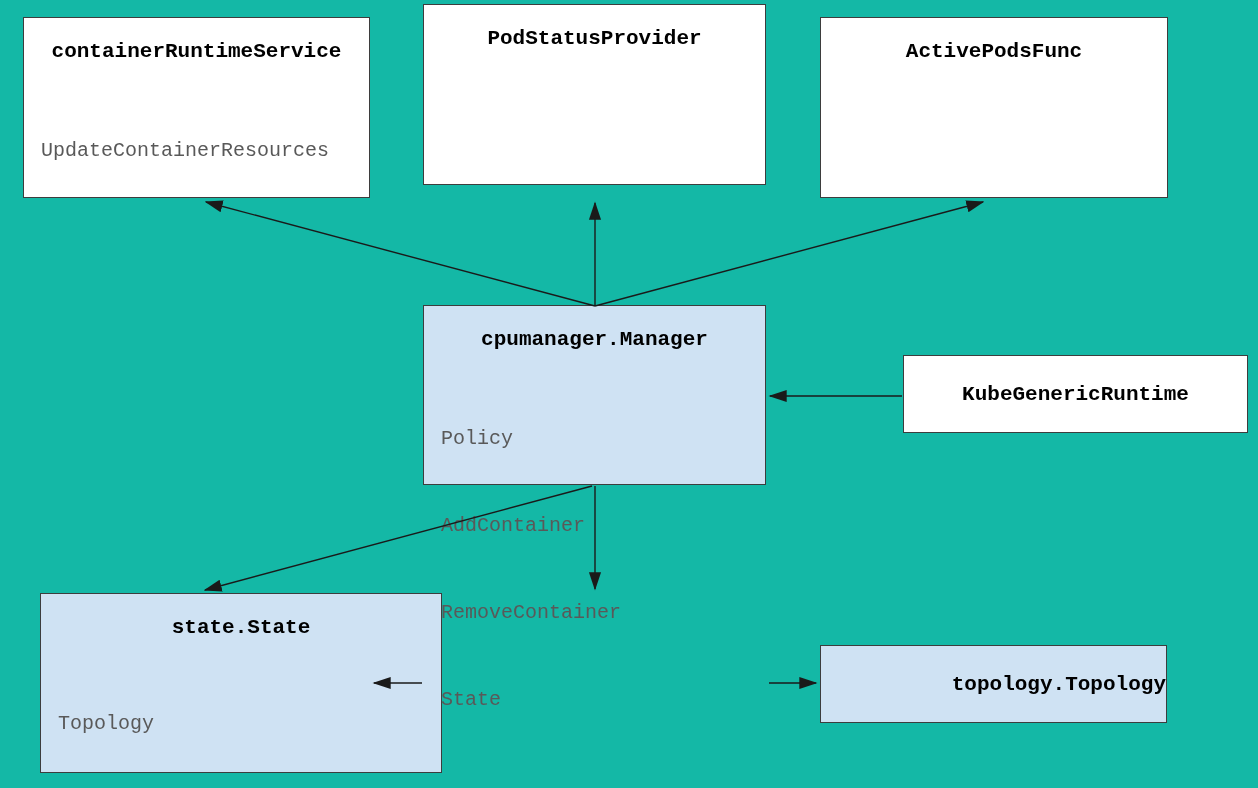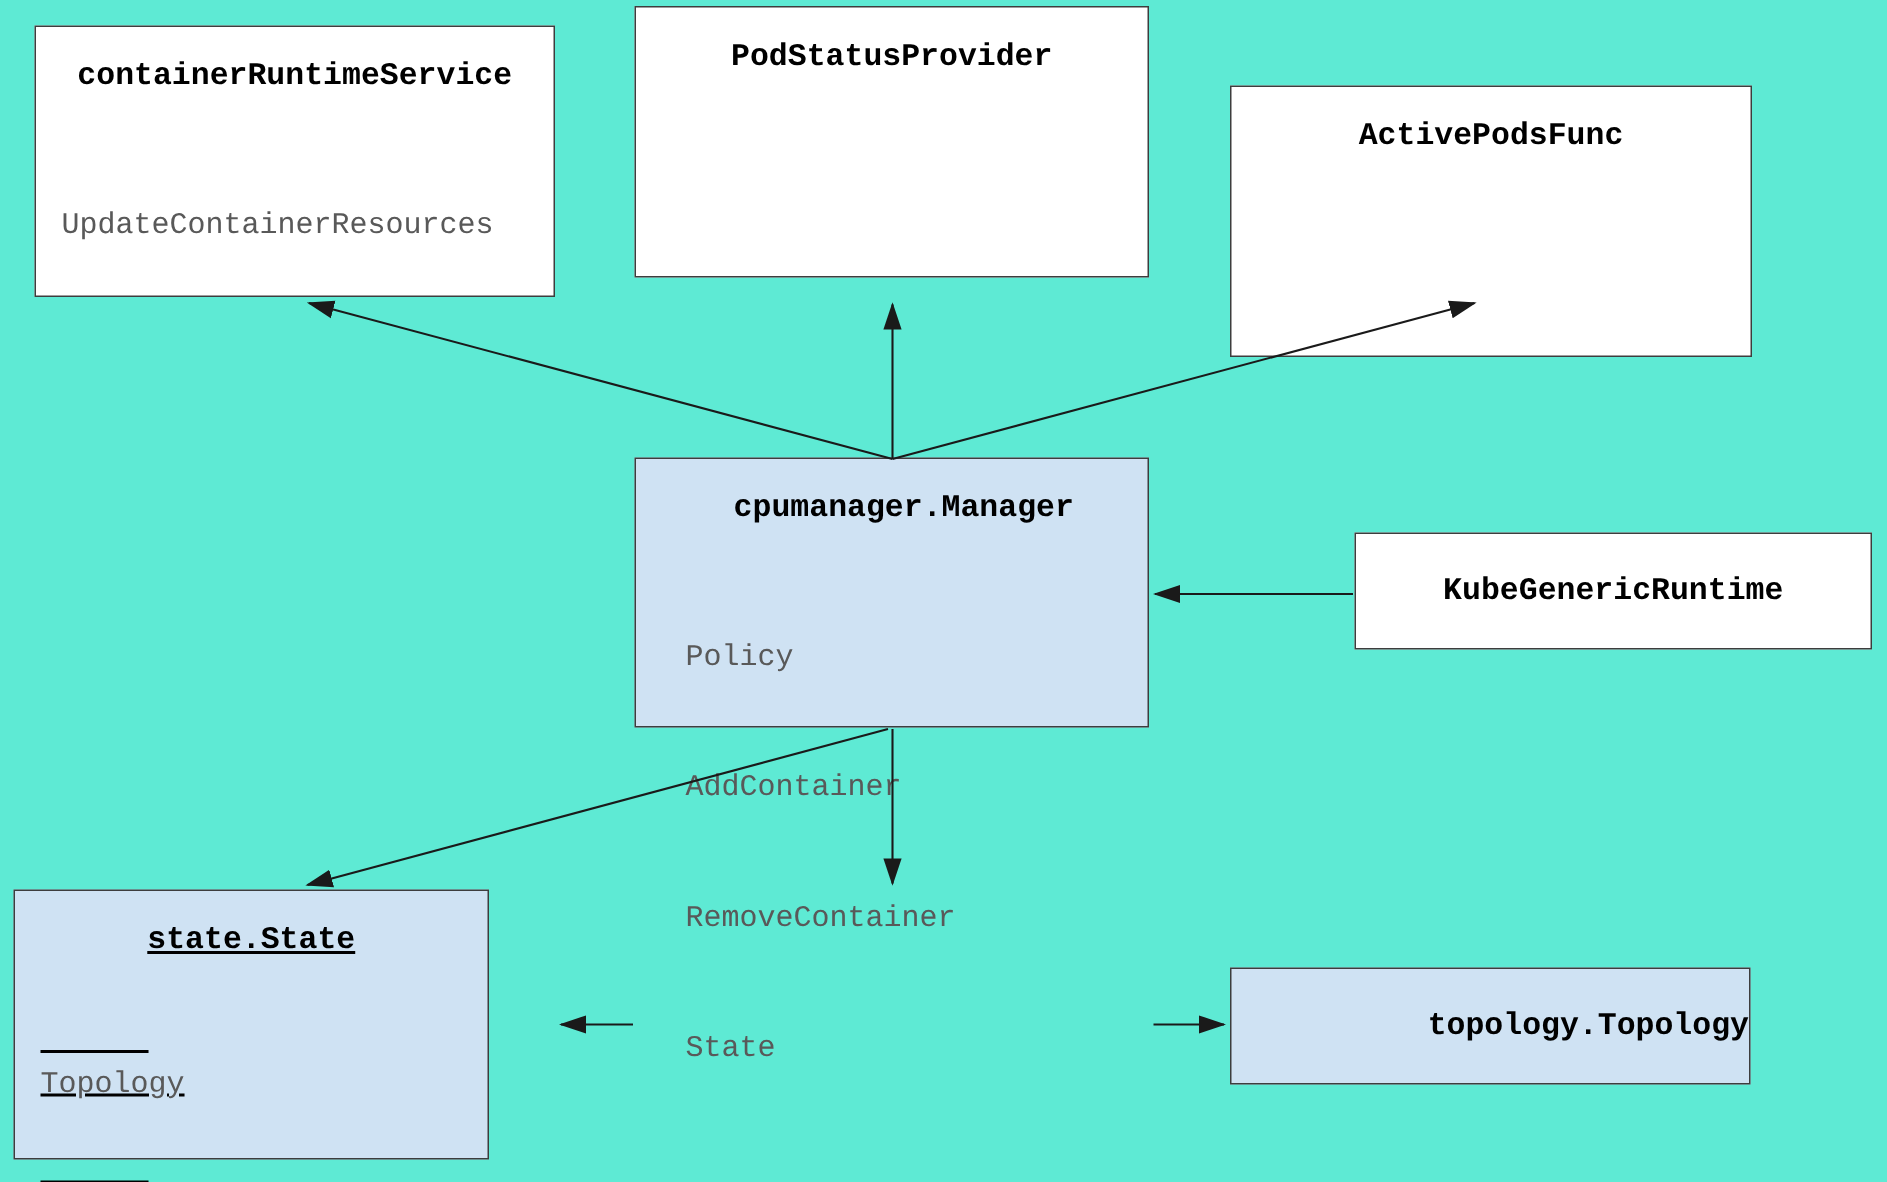--- a/index.html
+++ b/index.html
@@ -4,21 +4,21 @@
 <style>
   html, body {
     margin: 0;
     padding: 0;
     background: #ffffff;
   }
   .canvas {
     position: relative;
     width: 1258px;
     height: 788px;
-    background: #5eead4;
+    background: #14b8a6;
     overflow: hidden;
     font-family: "Liberation Mono", "DejaVu Sans Mono", monospace;
   }
   .box {
     position: absolute;
     box-sizing: border-box;
     background: #ffffff;
     border: 1.5px solid #3d3d3d;
   }
   .box.blue { background: #cfe2f3; }
@@ -61,39 +61,39 @@
     <div class="box-title">containerRuntimeService</div>
     <div class="box-members">
       <div>UpdateContainerResources</div>
     </div>
   </div>
 
   <div class="box" style="left:423px; top:4px; width:343px; height:181px;">
     <div class="box-title">PodStatusProvider</div>
   </div>
 
-  <div class="box" style="left:820px; top:17px; width:348px; height:181px;margin-top:40px;">
+  <div class="box" style="left:820px; top:17px; width:348px; height:181px;">
     <div class="box-title">ActivePodsFunc</div>
   </div>
 
-  <div class="box blue" style="left:423px; top:305px; width:343px; height:180px;padding-left:16px;">
+  <div class="box blue" style="left:423px; top:305px; width:343px; height:180px;">
     <div class="box-title">cpumanager.Manager</div>
     <div class="box-members">
       <div>Policy</div>
       <div>AddContainer</div>
       <div>RemoveContainer</div>
       <div>State</div>
     </div>
   </div>
 
   <div class="box small" style="left:903px; top:355px; width:345px; height:78px;">
     <div class="box-title">KubeGenericRuntime</div>
   </div>
 
-  <div class="box blue" style="left:9px; top:593px; width:317px; height:180px;text-decoration:underline;">
+  <div class="box blue" style="left:40px; top:593px; width:402px; height:180px;">
     <div class="box-title">state.State</div>
     <div class="box-members" style="margin-top:12px;">
       <div>Topology</div>
       
       
       
     </div>
   </div>
 
 

